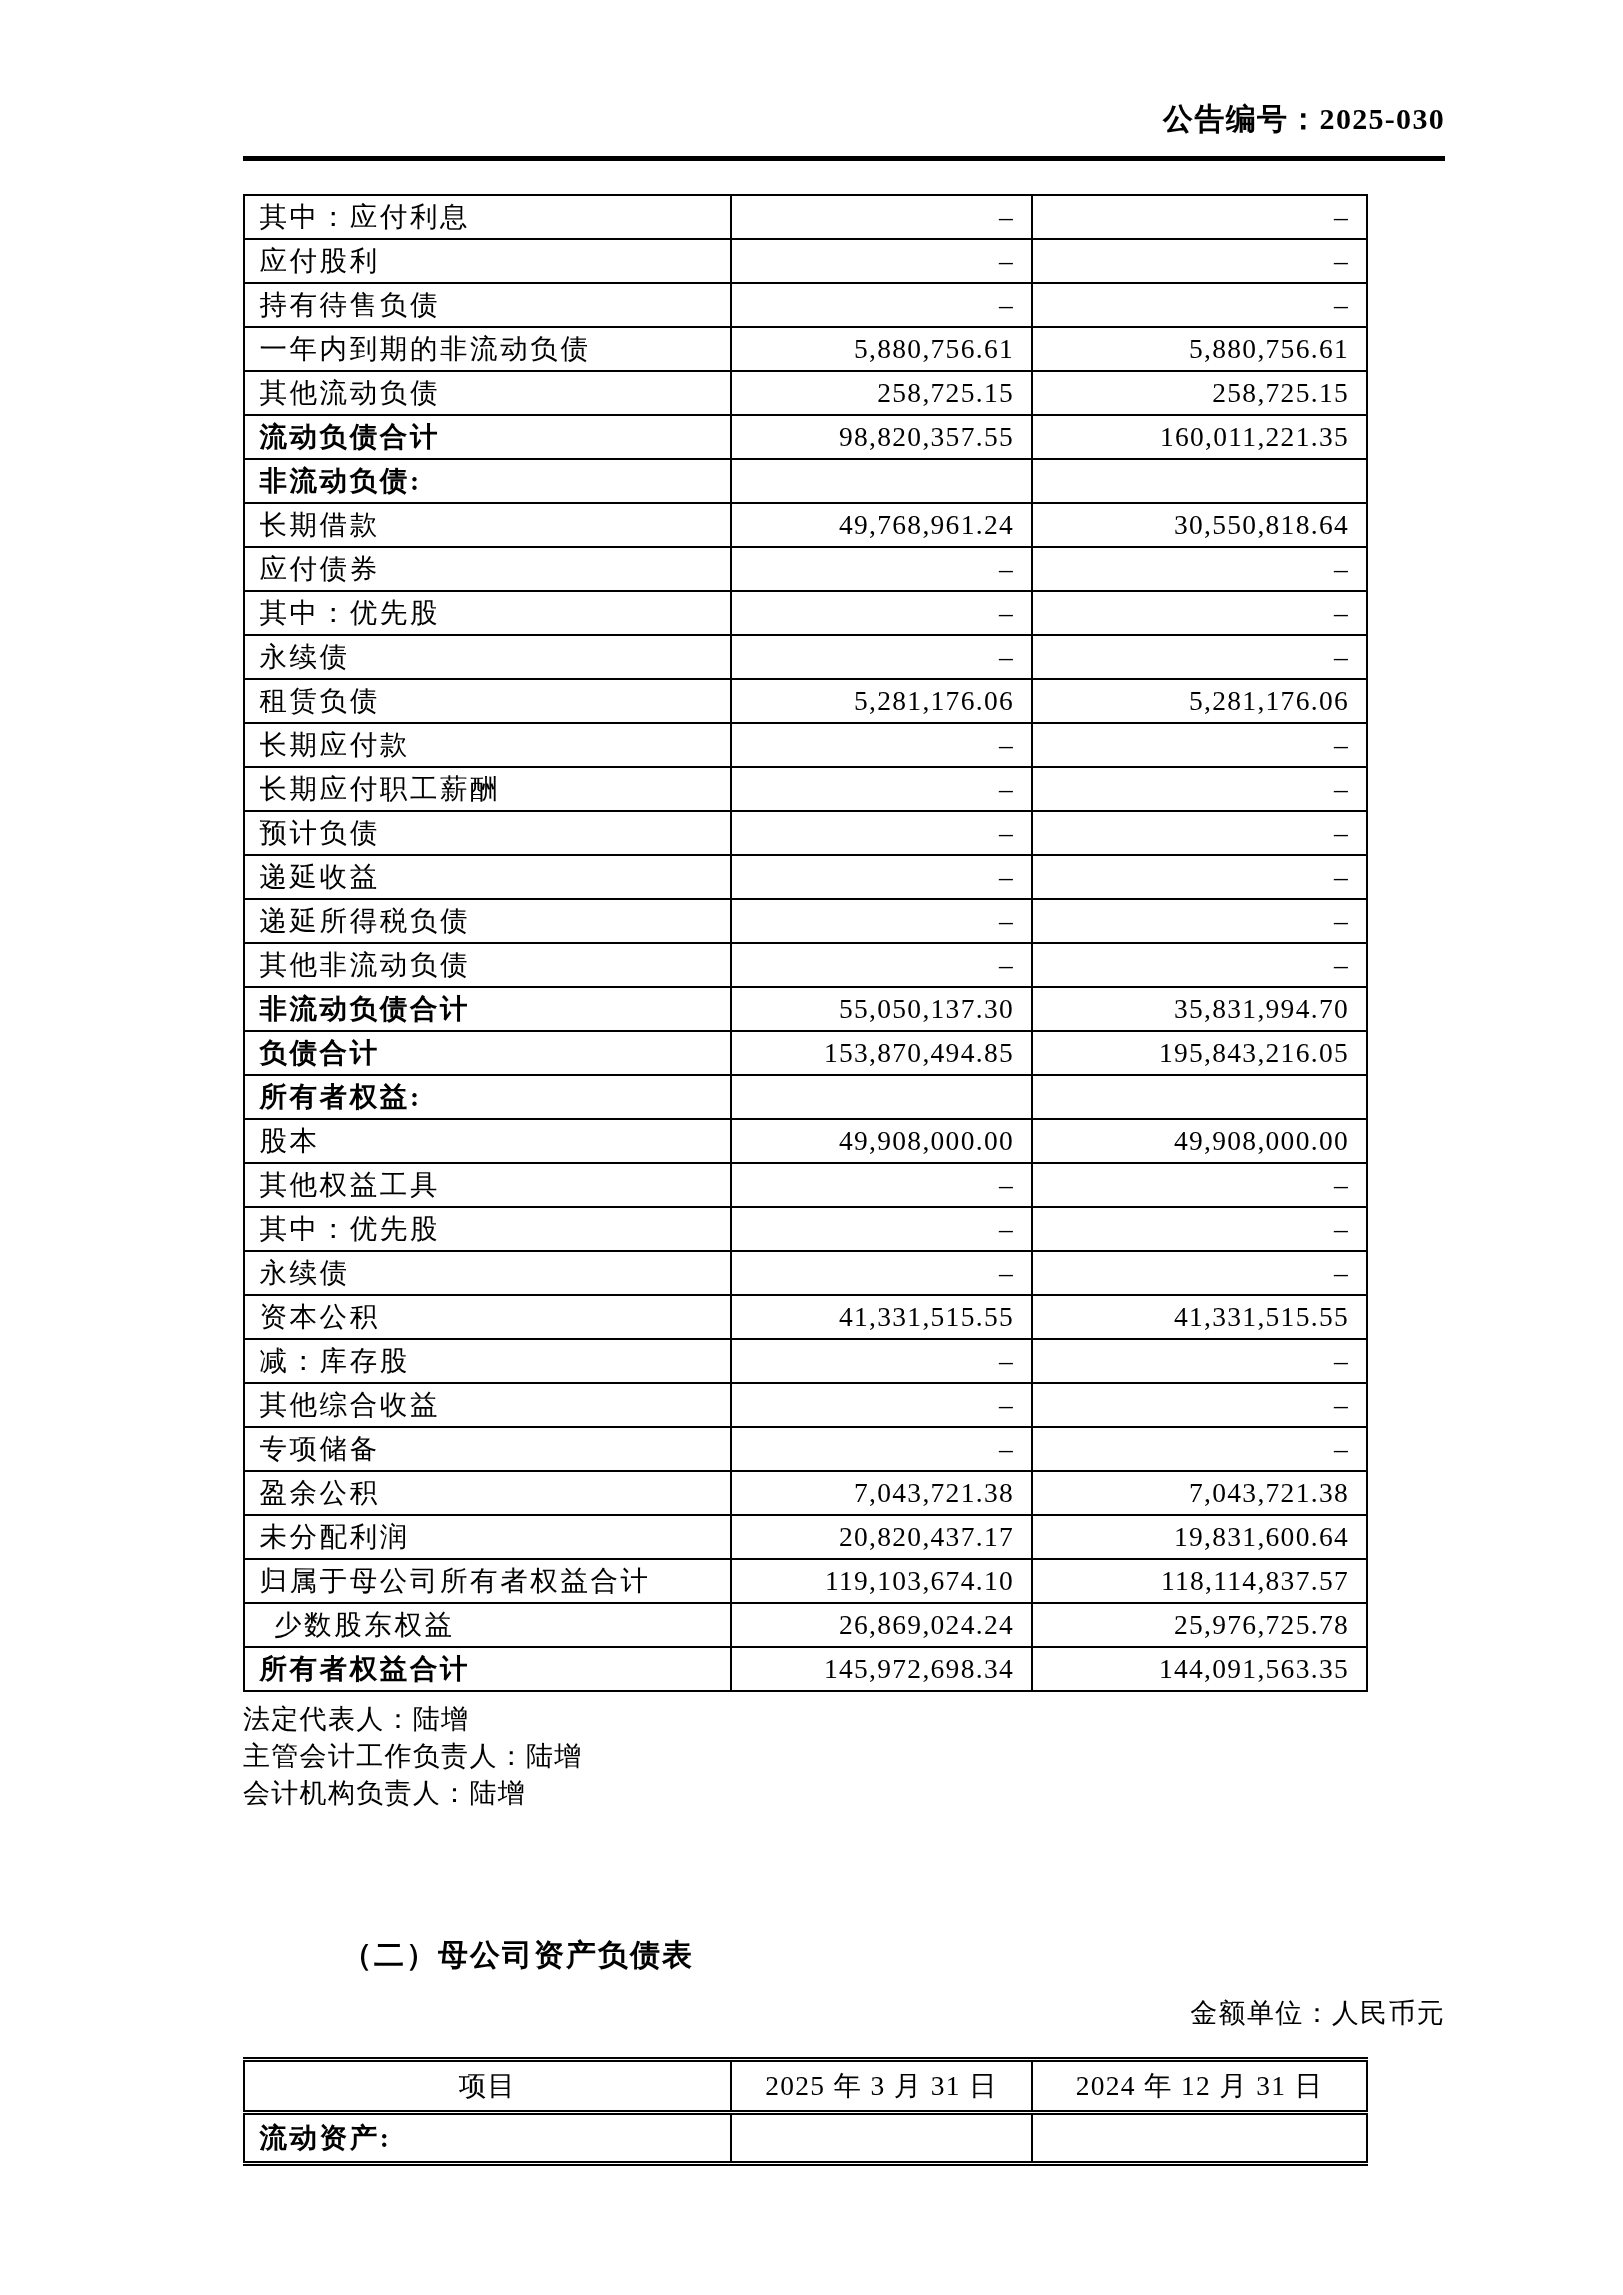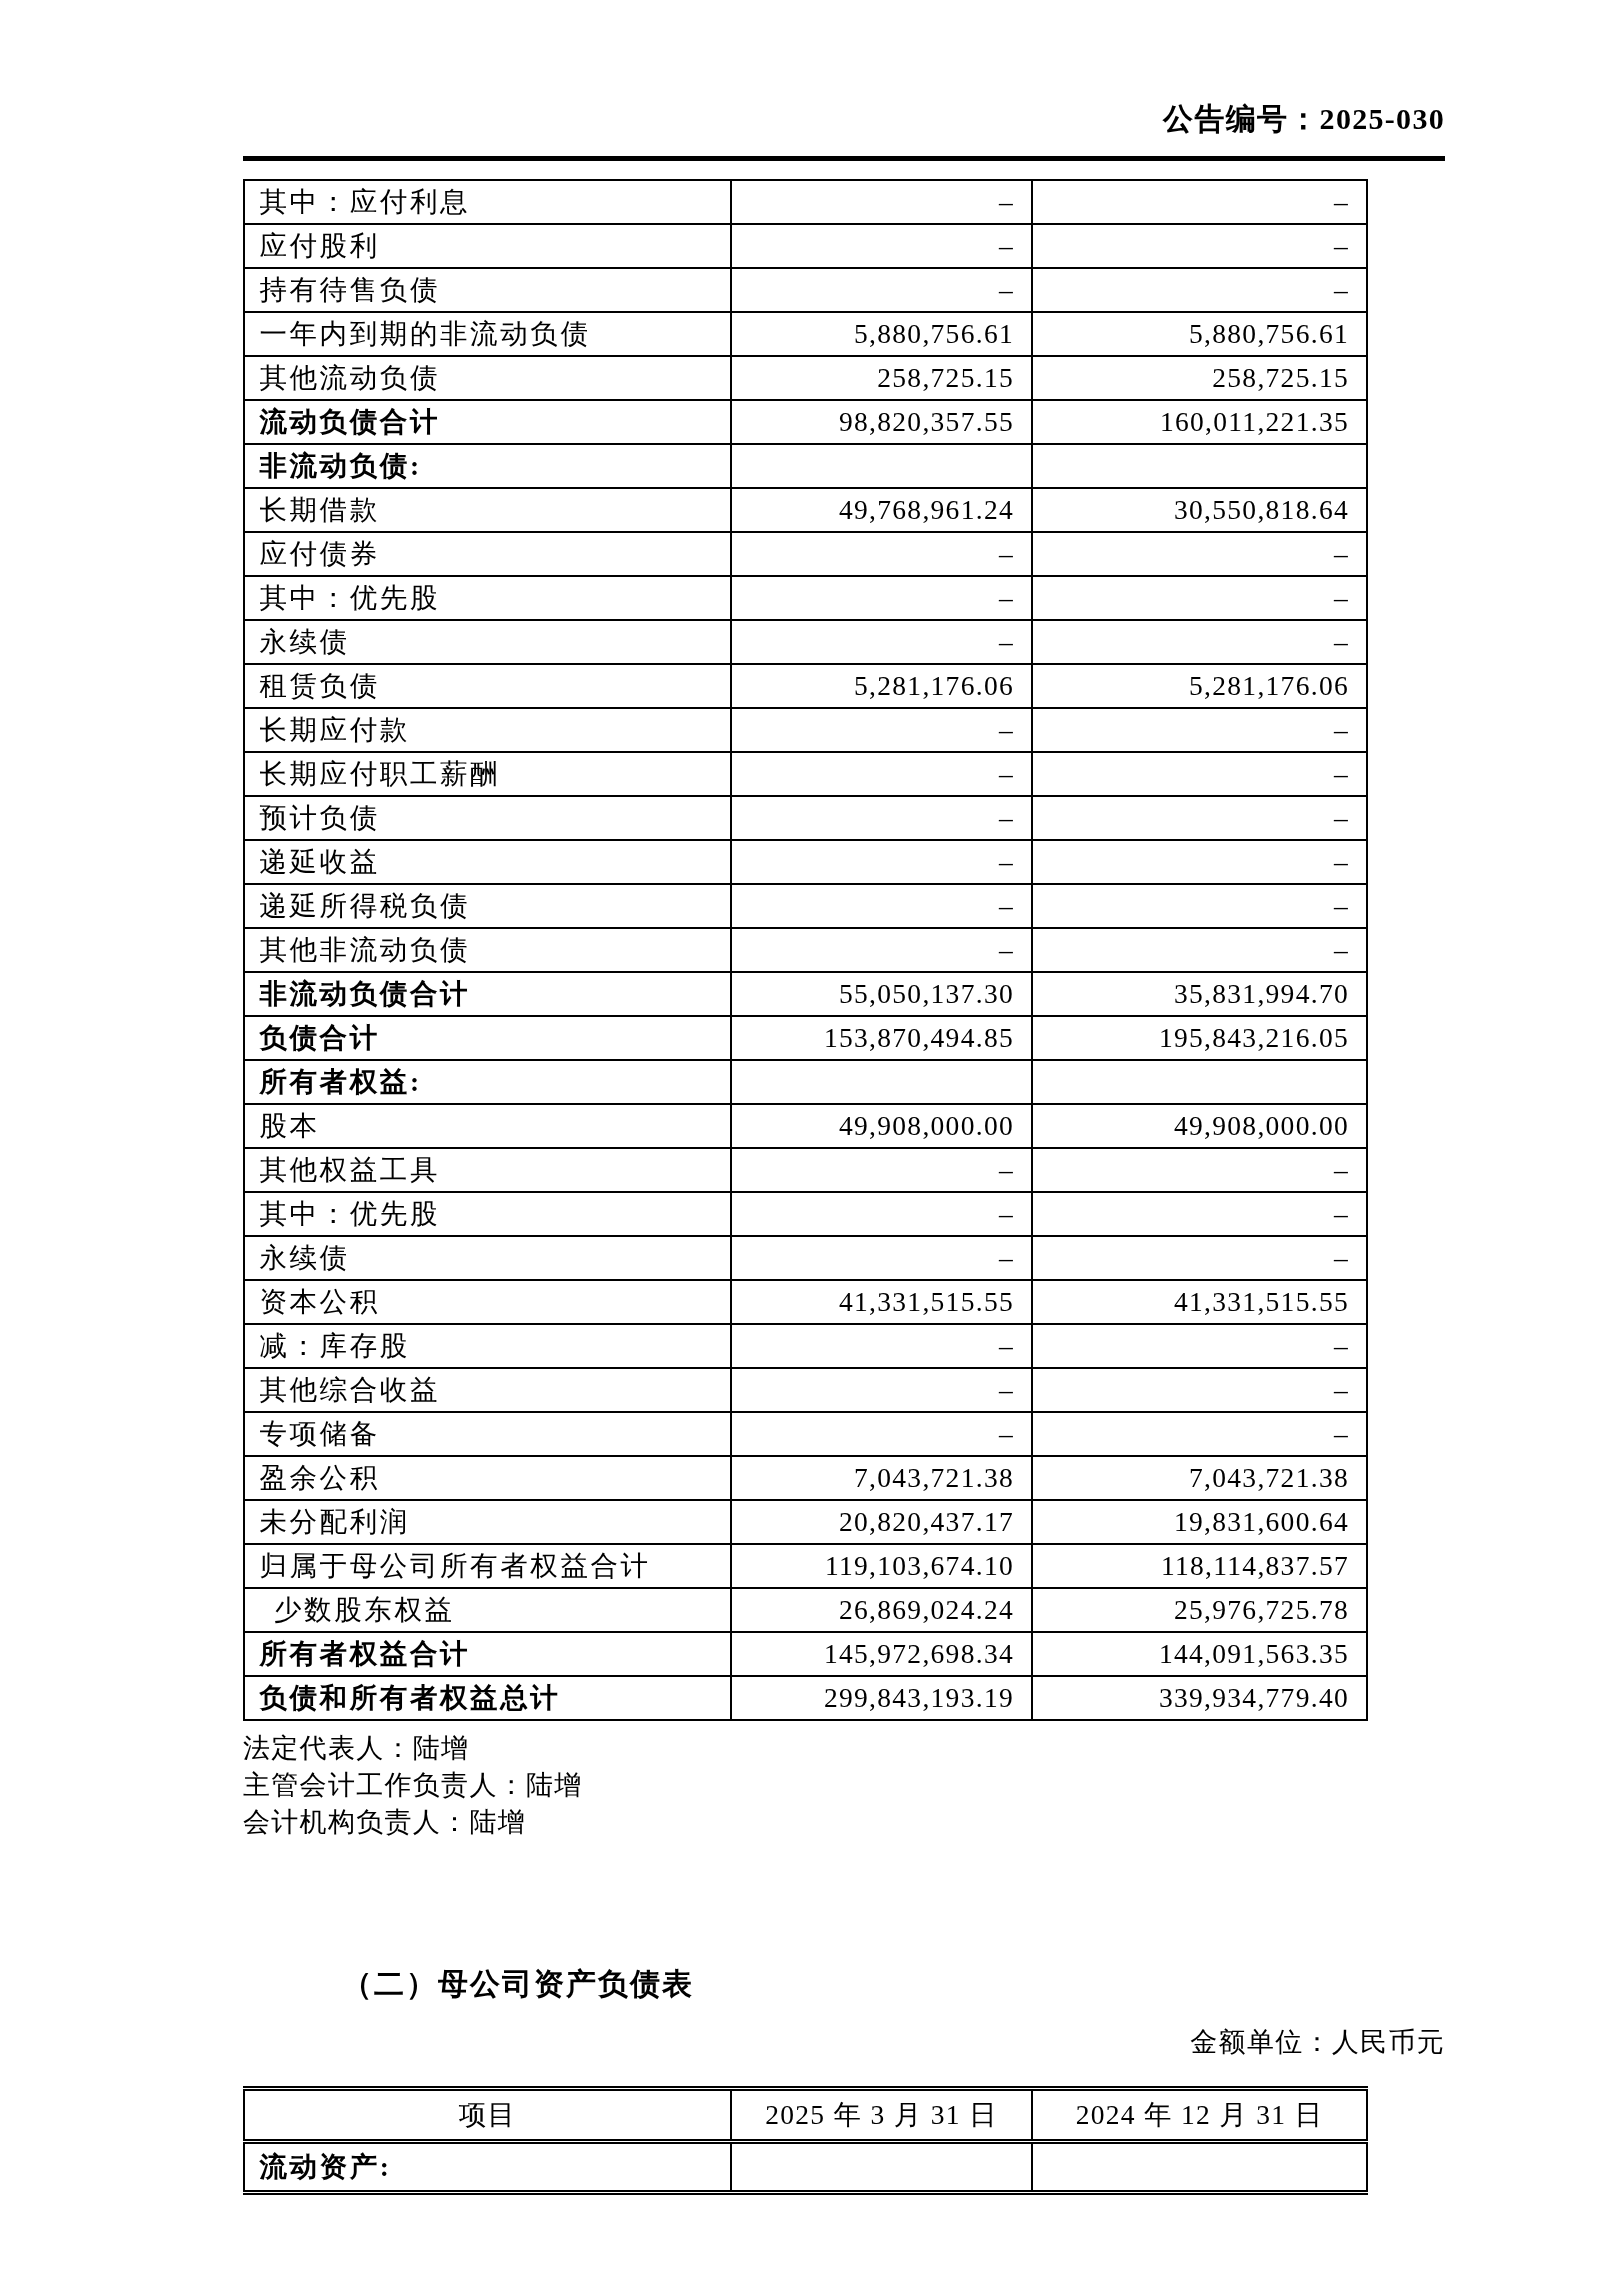--- a/index.html
+++ b/index.html
@@ -36,21 +36,21 @@
     table-layout: fixed;
     width: 1123px;
   }
   table.fin-table td, table.fin-table th {
     border: 2px solid #000;
     font-size: 27.5px;
     font-weight: normal;
     overflow: hidden;
     white-space: nowrap;
   }
-  #liab-table { margin-top: 18px; }
+  #liab-table { margin-top: 33px; }
   #liab-table td { height: 42px; }
   td.c-label {
     text-align: left;
     padding: 0 6.5px 0 14.4px;
     letter-spacing: 2.6px;
   }
   td.c-num {
     text-align: right;
     padding: 0 17px 0 6.5px;
     letter-spacing: 1.3px;
@@ -268,25 +268,20 @@
         </tr>
         <tr class="indent">
           <td class="c-label">少数股东权益</td>
           <td class="c-num">26,869,024.24</td>
           <td class="c-num">25,976,725.78</td>
         </tr>
         <tr class="bold">
           <td class="c-label">所有者权益合计</td>
           <td class="c-num">145,972,698.34</td>
           <td class="c-num">144,091,563.35</td>
-        </tr>
-        <tr class="bold">
-          <td class="c-label">负债和所有者权益总计</td>
-          <td class="c-num">299,843,193.19</td>
-          <td class="c-num">339,934,779.40</td>
         </tr>
       </tbody>
   </table>
 
   <div class="signatories">
     <span>法定代表人：陆增</span>
     <span>主管会计工作负责人：陆增</span>
     <span>会计机构负责人：陆增</span>
   </div>
 

